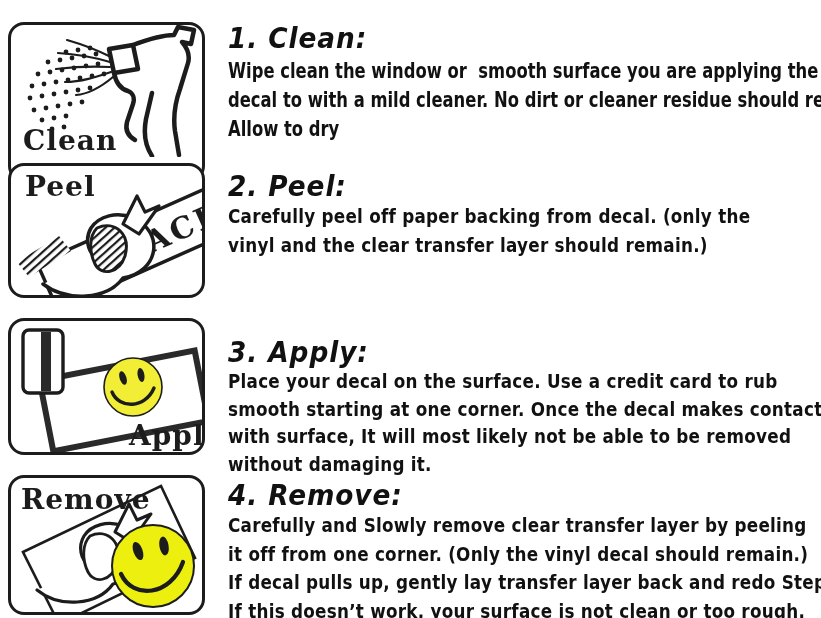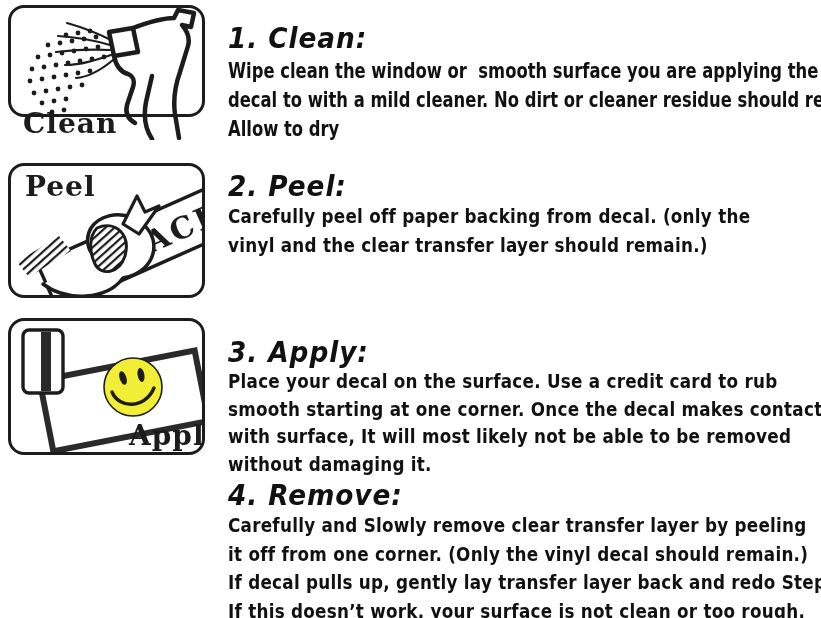--- a/index.html
+++ b/index.html
@@ -26,21 +26,21 @@
   .s4 .line { font:700 20px/28.5px "DejaVu Sans", sans-serif; transform:scaleX(.84); letter-spacing:.3px; }
   .serif-label {
     font-family:"DejaVu Serif", serif; font-weight:bold; fill:#1c1c1c;
   }
 </style>
 </head>
 <body>
 
 <div id="sheet">
 
-  <div class="icon-box" style="top:5px;height:112px;">
+  <div class="icon-box" style="top:22px;height:160px;">
     <svg width="191" height="132" viewBox="0 0 191 132">
       <g stroke="#1c1c1c" fill="none" stroke-linecap="round" stroke-linejoin="round">
 
         <g stroke-width="2.2">
           <path d="M100,32 C84,24 70,19 56,15"></path>
           <path d="M99,37 C82,32 64,29 47,28"></path>
           <path d="M99,42 C81,41 62,42 45,44"></path>
           <path d="M100,47 C85,52 70,57 54,57"></path>
           <path d="M102,52 C90,62 78,69 65,70"></path>
         </g>
@@ -154,20 +154,40 @@
     </svg>
   </div>
   <div class="step-title" style="top:336px;">3. Apply:</div>
   <div class="body-block s3" style="top:368px;">
     <div class="line">Place your decal on the surface. Use a credit card to rub</div>
     <div class="line">smooth starting at one corner. Once the decal makes contact</div>
     <div class="line">with surface, It will most likely not be able to be removed</div>
     <div class="line">without damaging it.</div>
   </div>
 
+  <div class="icon-box" style="top:475px;height:140px;">
+    <svg width="191" height="134" viewBox="0 0 191 134">
+
+      <polygon points="12,74 150,8 184,80 48,146" fill="none" stroke="#1c1c1c" stroke-width="2.6"></polygon>
+
+      <g stroke="#1c1c1c" stroke-linejoin="round" stroke-linecap="round">
+        <path d="M26,112 C48,130 86,128 102,106 C136,100 142,62 112,48 C97,42 80,47 73,58 C67,68 69,82 79,88" fill="#ffffff" stroke-width="3.2"></path>
+        <path d="M79,58 C96,50 112,64 106,86 C100,104 83,106 77,94 C71,82 71,66 79,58 Z" fill="#ffffff" stroke-width="2.8"></path>
+        <polygon points="104,54 118,26 126,42 140,36 120,64" fill="#ffffff" stroke-width="3"></polygon>
+      </g>
+
+      <g>
+        <circle cx="142" cy="88" r="41" stroke="#1c1c1c" stroke-width="2" fill="#edf00e"></circle>
+        <ellipse cx="127" cy="73" rx="4.6" ry="9.5" fill="#1c1c1c" transform="rotate(-20 127 73)"></ellipse>
+        <ellipse cx="153" cy="68" rx="4.6" ry="9.5" fill="#1c1c1c" transform="rotate(-10 153 68)"></ellipse>
+        <path d="M110,96 C122,122 160,118 172,84" fill="none" stroke="#1c1c1c" stroke-width="4.2" stroke-linecap="round"></path>
+      </g>
+      <text class="serif-label" x="10" y="31" font-size="28" letter-spacing="1">Remove</text>
+    </svg>
+  </div>
   <div class="step-title" style="top:479px;">4. Remove:</div>
   <div class="body-block s4" style="top:511px;">
     <div class="line">Carefully and Slowly remove clear transfer layer by peeling</div>
     <div class="line">it off from one corner. (Only the vinyl decal should remain.)</div>
     <div class="line">If decal pulls up, gently lay transfer layer back and redo Step 3.</div>
     <div class="line">If this doesn’t work, your surface is not clean or too rough.</div>
   </div>
 
 </div>
 

